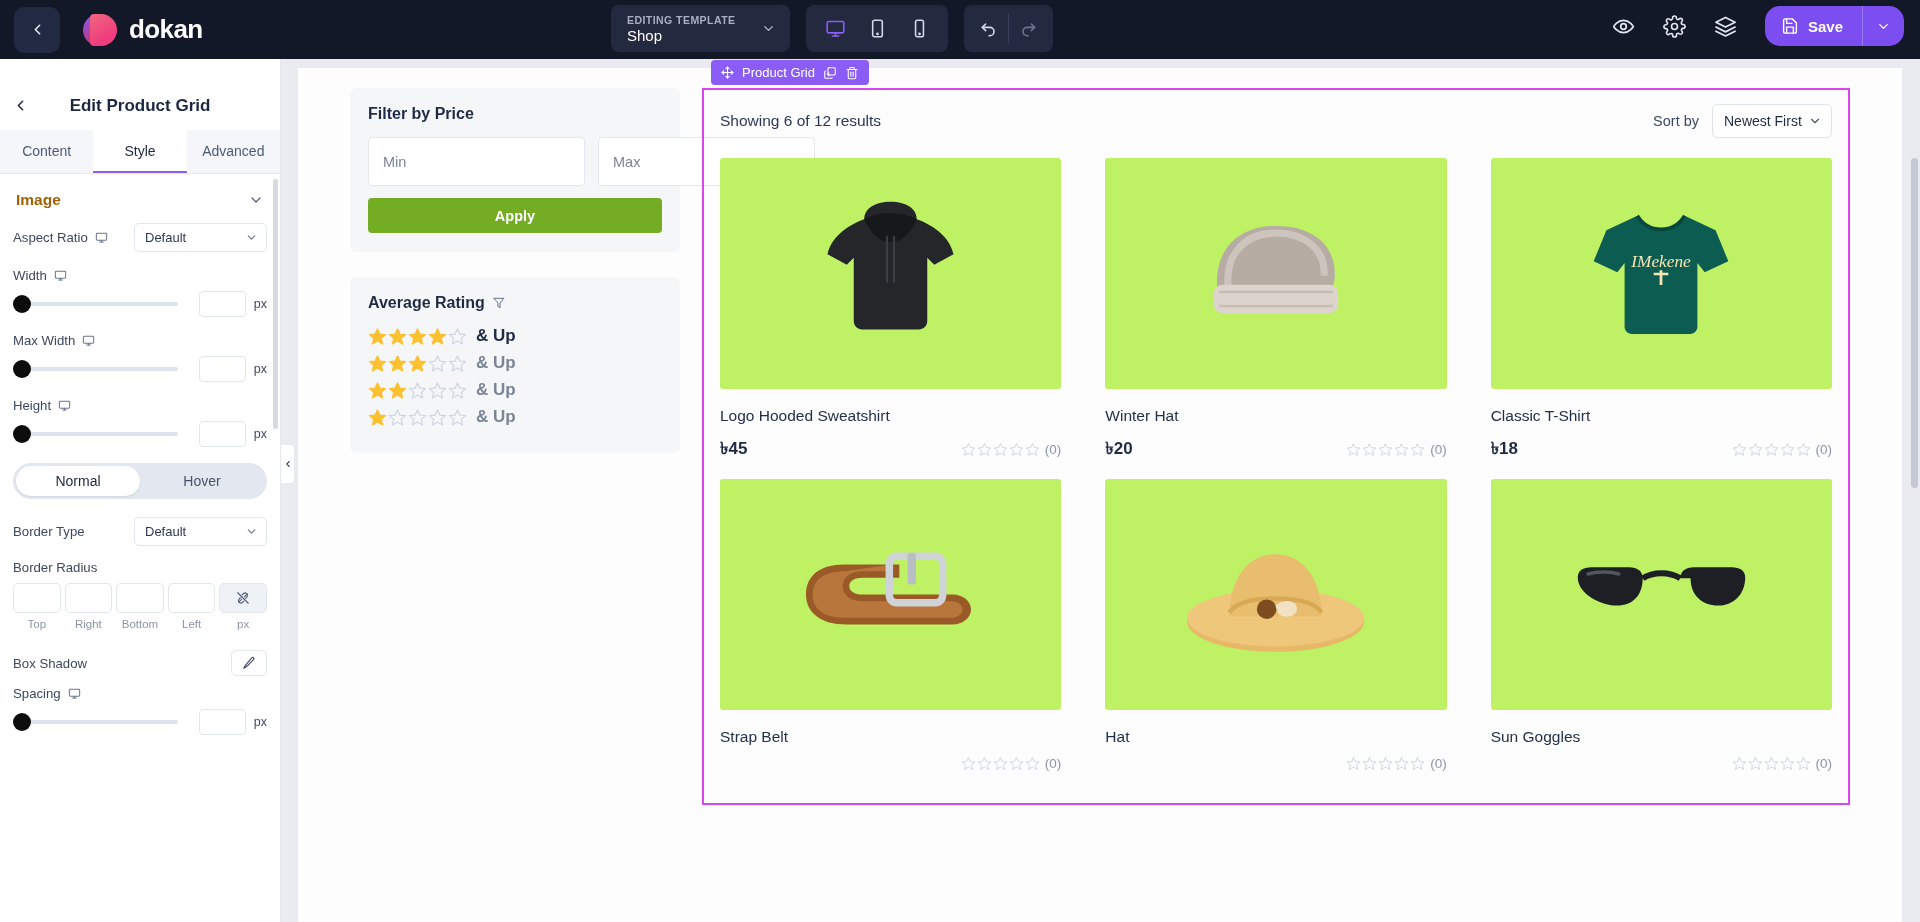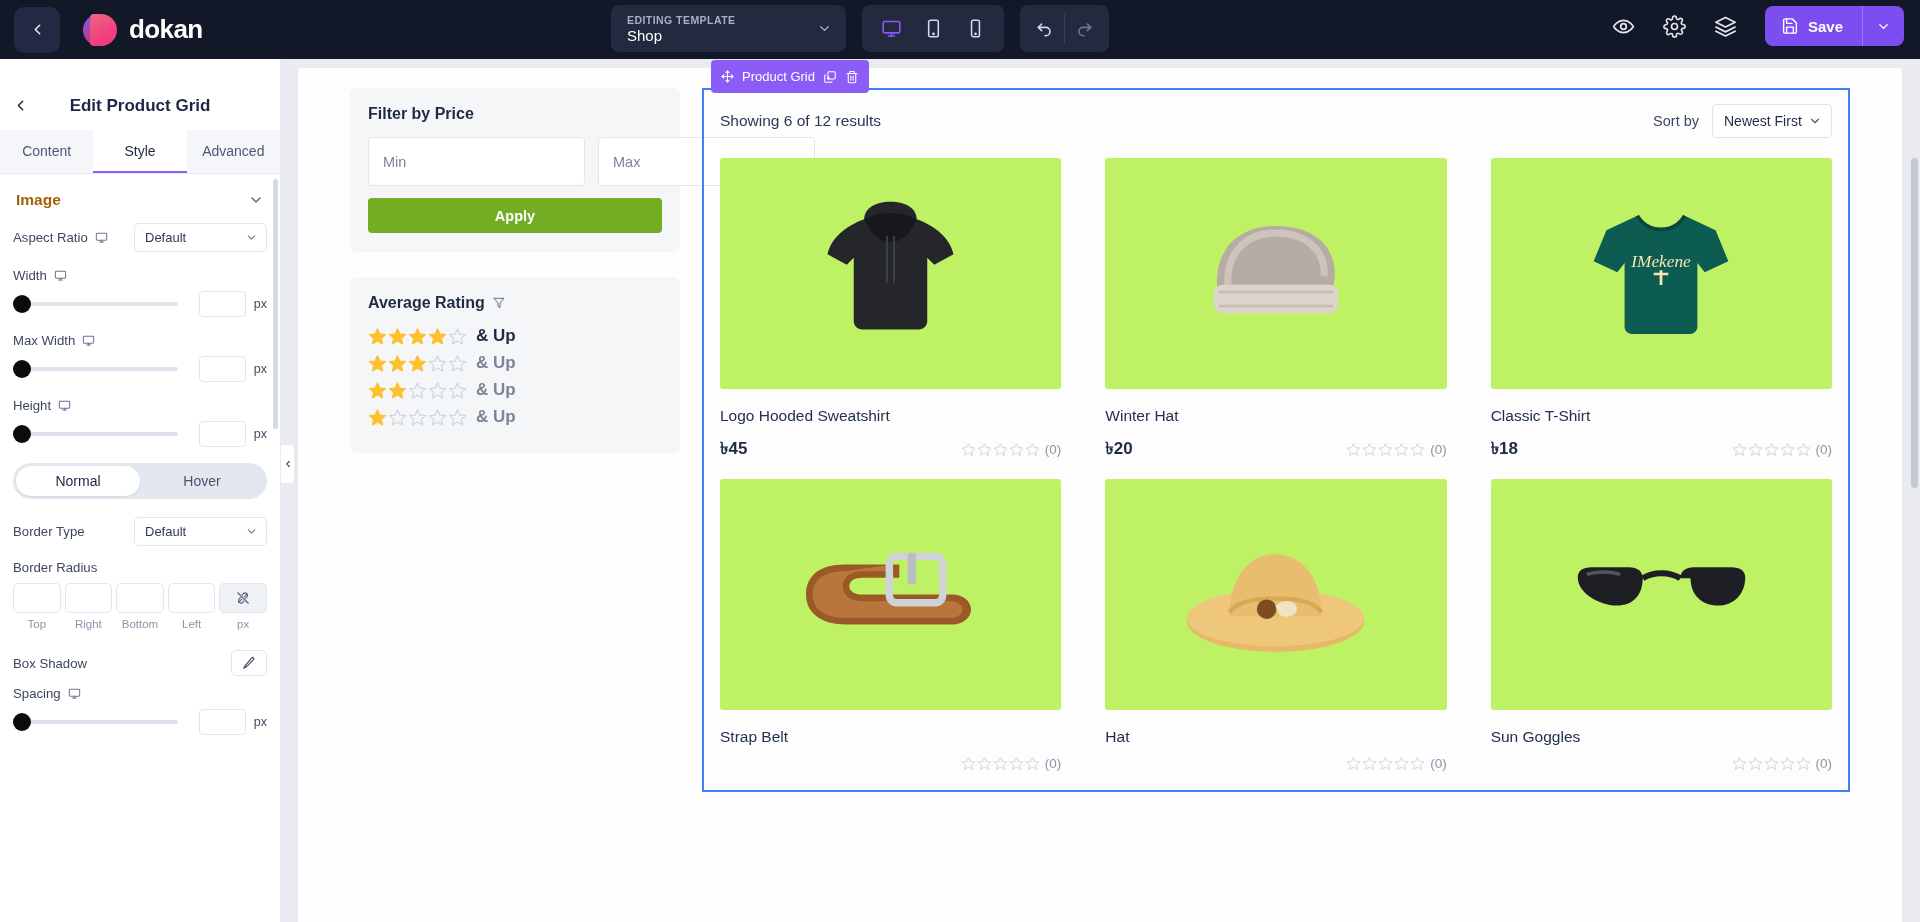--- a/index.html
+++ b/index.html
@@ -38,21 +38,21 @@
   }
   .brand-name{
     color:#fff;font-size:26px;font-weight:700;letter-spacing:-0.6px;
   }
 
   .tb-center{
     position:absolute; left:611px; top:5px;
     display:flex; align-items:center; gap:16px;
   }
   .tpl-select{
-    width:235px;height:47px;background:#232a40;border-radius:8px;
+    width:179px;height:47px;background:#232a40;border-radius:8px;
     display:flex;align-items:center;justify-content:space-between;
     padding:0 14px 0 16px; cursor:pointer;
   }
   .tpl-kicker{ color:#a8b0c6;font-size:10.5px;letter-spacing:.45px;font-weight:600;}
   .tpl-title{ color:#fff;font-size:15px;margin-top:1px;}
   .tpl-select svg{stroke:#b9c0d4;}
   .device-group{
     height:47px;background:#232a40;border-radius:8px;
     display:flex;align-items:center;gap:4px;padding:0 10px;
   }
@@ -68,21 +68,21 @@
   .hist-btn.dim svg{stroke:#6e758c;}
   .hist-sep{width:1px;height:29px;background:#39405a;}
 
   .tb-right{
     position:absolute; right:16px; top:6px;
     display:flex;align-items:center;gap:17px;
   }
   .tb-icon{width:34px;height:34px;display:flex;align-items:center;justify-content:center;cursor:pointer;}
   .tb-icon svg{stroke:#e2e6f0;}
   .save-wrap{
-    display:flex;align-items:stretch;height:40px;background:#7c4df0;border-radius:8px;overflow:hidden;margin-left:5px;
+    display:flex;align-items:stretch;height:40px;background:#7c4df0;border-radius:15px;overflow:hidden;margin-left:5px;
   }
   .save-main{display:flex;align-items:center;gap:9px;padding:0 19px 0 16px;cursor:pointer;}
   .save-main span{color:#fff;font-size:15px;font-weight:600;}
   .save-main svg{stroke:#fff;}
   .save-div{width:1px;background:#9a77f5;}
   .save-caret{width:41px;display:flex;align-items:center;justify-content:center;cursor:pointer;}
   .save-caret svg{stroke:#fff;}
 
   
   .panel{
@@ -201,27 +201,27 @@
   .rating-row .amp{font-size:17px;font-weight:700;}
   .rating-row.r4 .amp{color:#1f2a44;}
   .rating-row.r3 .amp,.rating-row.r2 .amp,.rating-row.r1 .amp{color:#7b8598;}
   .chk-row{display:flex;align-items:center;gap:11px;margin-bottom:8px;cursor:pointer;}
   .chk{width:16px;height:16px;border:1px solid #cdd3de;border-radius:3px;background:#fff;}
   .chk-row span{font-size:14.5px;color:#23304d;}
 
   
   .grid-region{ position:relative; margin-left:22px; width:1148px; }
   .widget-tag{
-    position:absolute;top:-28px;left:9px;height:33px;background:#8b5cf6;border-radius:4px;
+    position:absolute;top:-28px;left:9px;height:25px;background:#8b5cf6;border-radius:4px;
     display:flex;align-items:center;gap:8px;padding:0 10px;z-index:5;
   }
   .widget-tag .wt-label{color:#fff;font-size:13px;}
   .widget-tag svg{stroke:#fff;}
   .widget-tag .wt-btn{display:flex;cursor:pointer;}
-  .grid-box{ border:2px solid #3b82f6; padding:14px 16px 3px; min-height:645px;}
+  .grid-box{ border:2px solid #d946ef; padding:14px 16px 16px; min-height:645px;}
 
   .grid-top{display:flex;align-items:center;justify-content:space-between;margin-bottom:20px;}
   .showing{font-size:15.5px;color:#2b3category;color:#2b3757;}
   .sortwrap{display:flex;align-items:center;gap:13px;}
   .sortlbl{font-size:14.5px;color:#3b4764;}
   .sortsel{
     width:120px;height:34px;border:1px solid #dfe3ea;border-radius:5px;background:#fff;
     display:flex;align-items:center;justify-content:space-between;padding:0 9px 0 11px;
     font-size:14px;color:#1f2a44;cursor:pointer;
   }

